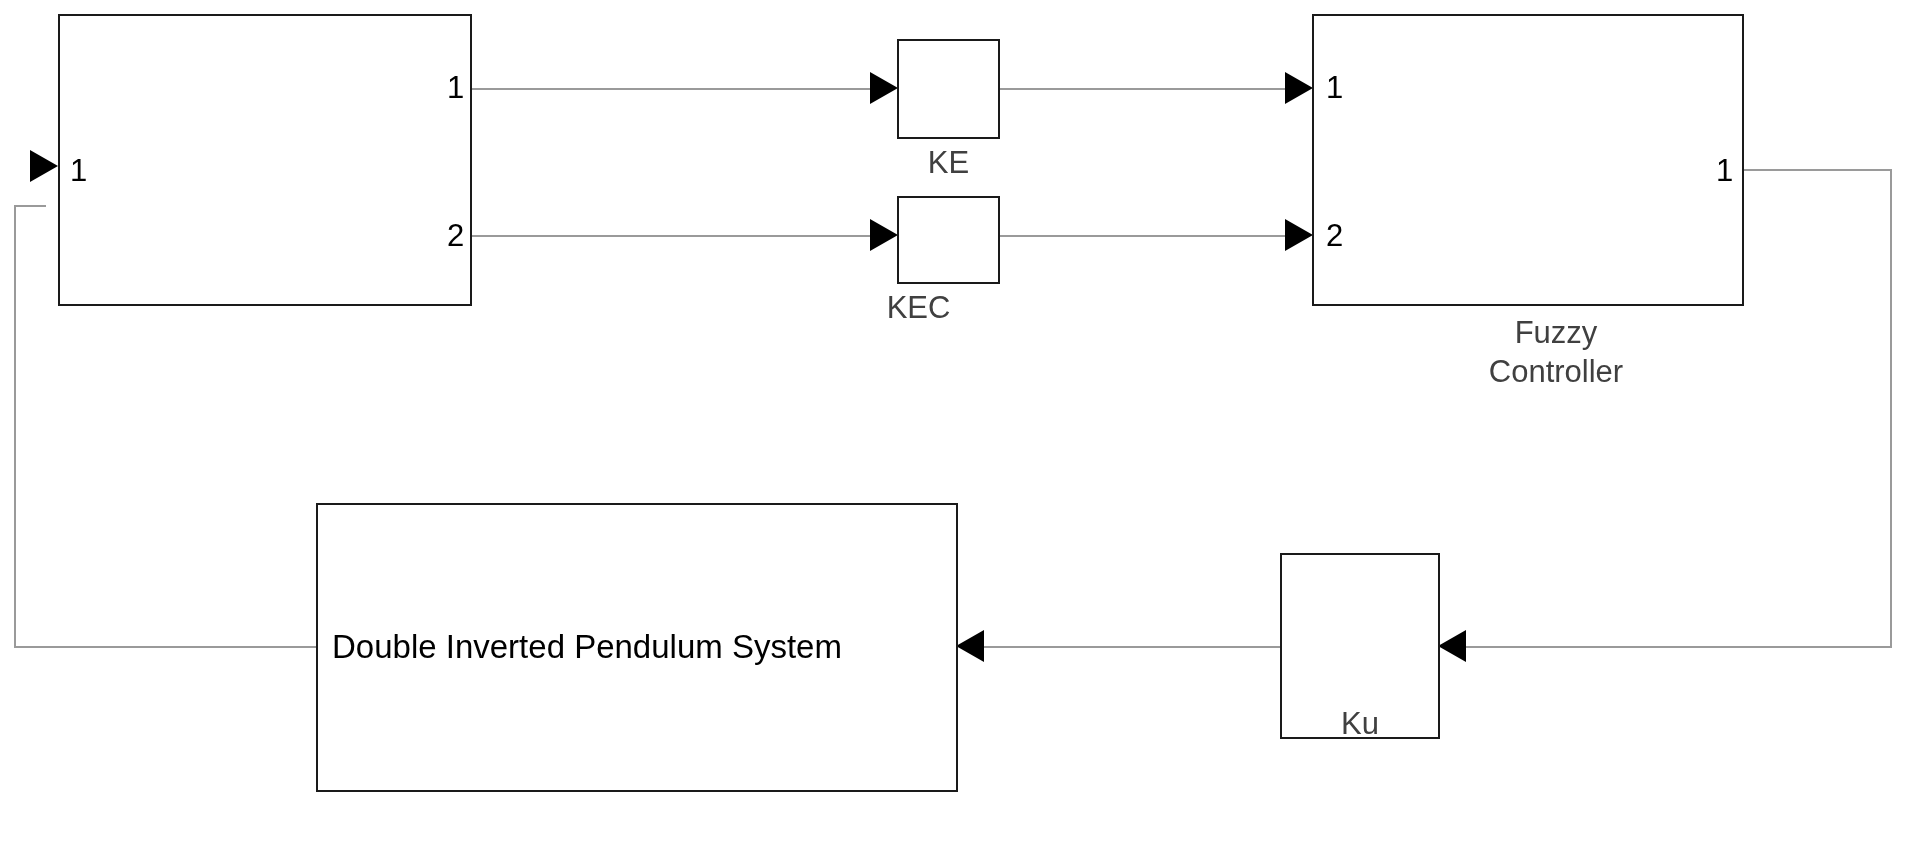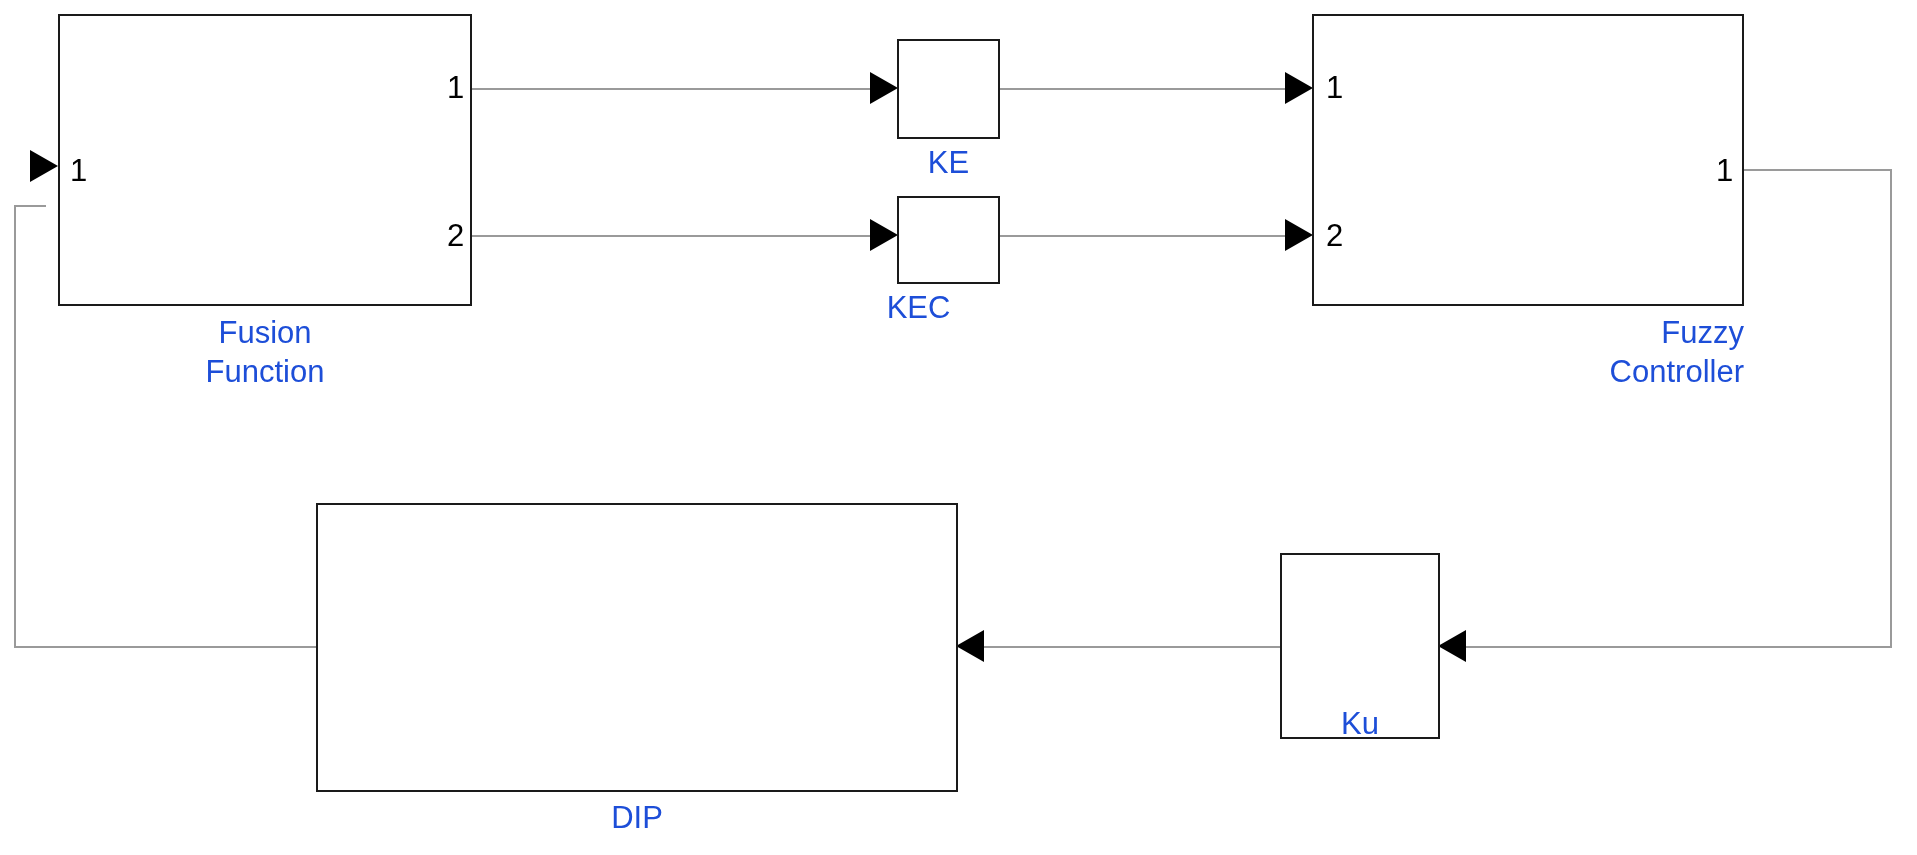--- a/index.html
+++ b/index.html
@@ -17,21 +17,21 @@
   }
   .blk {
     position: absolute;
     box-sizing: border-box;
     border: 2.5px solid #1a1a1a;
     background: #ffffff;
   }
   .blk-label {
     position: absolute;
     text-align: center;
-    color: #1d4ed8;
+    color: #404040;
     font-size: 31px;
     line-height: 39px;
     white-space: pre-line;
     font-family: "Liberation Sans", sans-serif;
   }
   .port-num {
     position: absolute;
     color: #000000;
     font-size: 31px;
     line-height: 31px;
@@ -100,35 +100,33 @@
   <div class="arrow-r" style="left:870px; top:219px;"></div>
   <div class="arrow-r" style="left:1285px; top:72px;"></div>
   <div class="arrow-r" style="left:1285px; top:219px;"></div>
   <div class="arrow-l" style="left:1438px; top:630px;"></div>
   <div class="arrow-l" style="left:956px; top:630px;"></div>
 
   <div class="blk" style="left:58px; top:14px; width:414px; height:292px;"></div>
   <div class="port-num" style="left:70px; top:155px;">1</div>
   <div class="port-num" style="left:447px; top:72px;">1</div>
   <div class="port-num" style="left:447px; top:220px;">2</div>
-  <div class="blk-label" style="left:58px; top:313px; width:414px;">Fusion
-Function</div>
 
   <div class="blk" style="left:897px; top:39px; width:103px; height:100px;"></div>
   <div class="blk-label" style="left:897px; top:143px; width:103px;">KE</div>
 
   <div class="blk" style="left:897px; top:196px; width:103px; height:88px;"></div>
   <div class="blk-label" style="left:867px; top:288px; width:103px;">KEC</div>
 
   <div class="blk" style="left:1312px; top:14px; width:432px; height:292px;"></div>
   <div class="port-num" style="left:1326px; top:72px;">1</div>
   <div class="port-num" style="left:1326px; top:220px;">2</div>
   <div class="port-num" style="left:1716px; top:155px;">1</div>
-  <div class="blk-label" style="left:1312px; top:313px; width:432px;text-align:right;">Fuzzy
+  <div class="blk-label" style="left:1340px; top:313px; width:432px;">Fuzzy
 Controller</div>
 
   <div class="blk" style="left:316px; top:503px; width:642px; height:289px;"></div>
-  <div class="blk-label" style="left:316px; top:798px; width:642px;">DIP</div>
+  <div class="inner-text" style="left:332px; top:630px;">Double Inverted Pendulum System</div>
 
   <div class="blk" style="left:1280px; top:553px; width:160px; height:186px;"></div>
   <div class="blk-label" style="left:1280px; top:704px; width:160px;">Ku</div>
 
 </div>
 
 </body></html>

